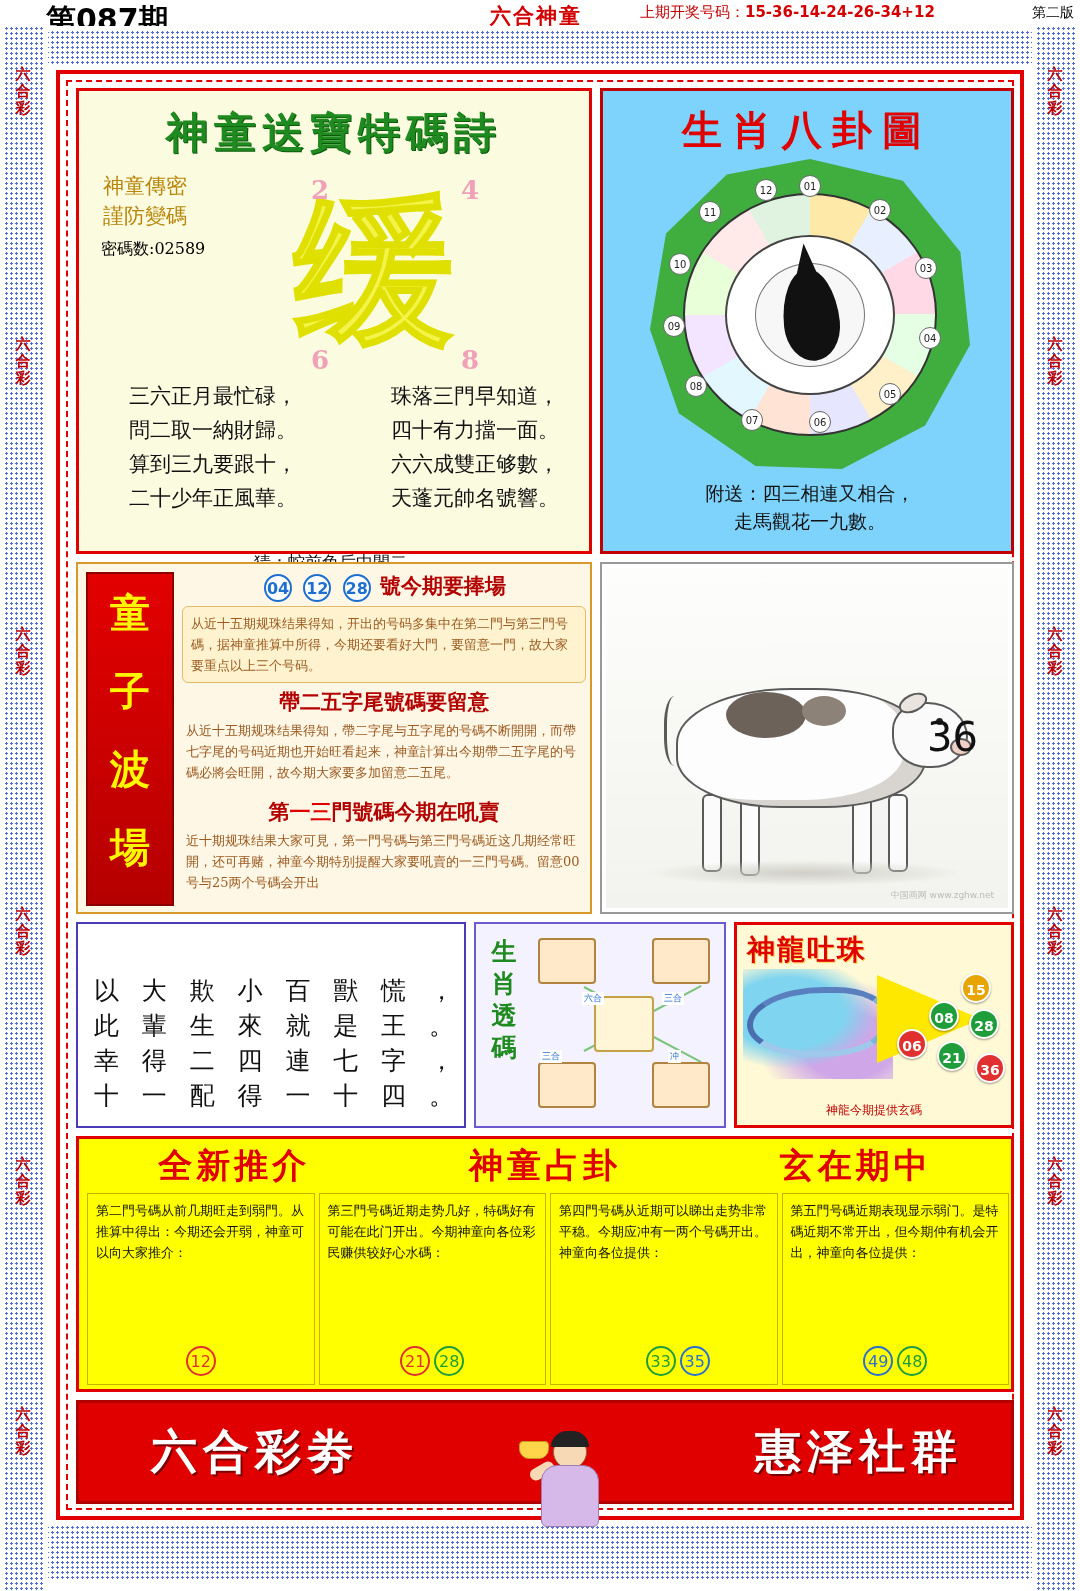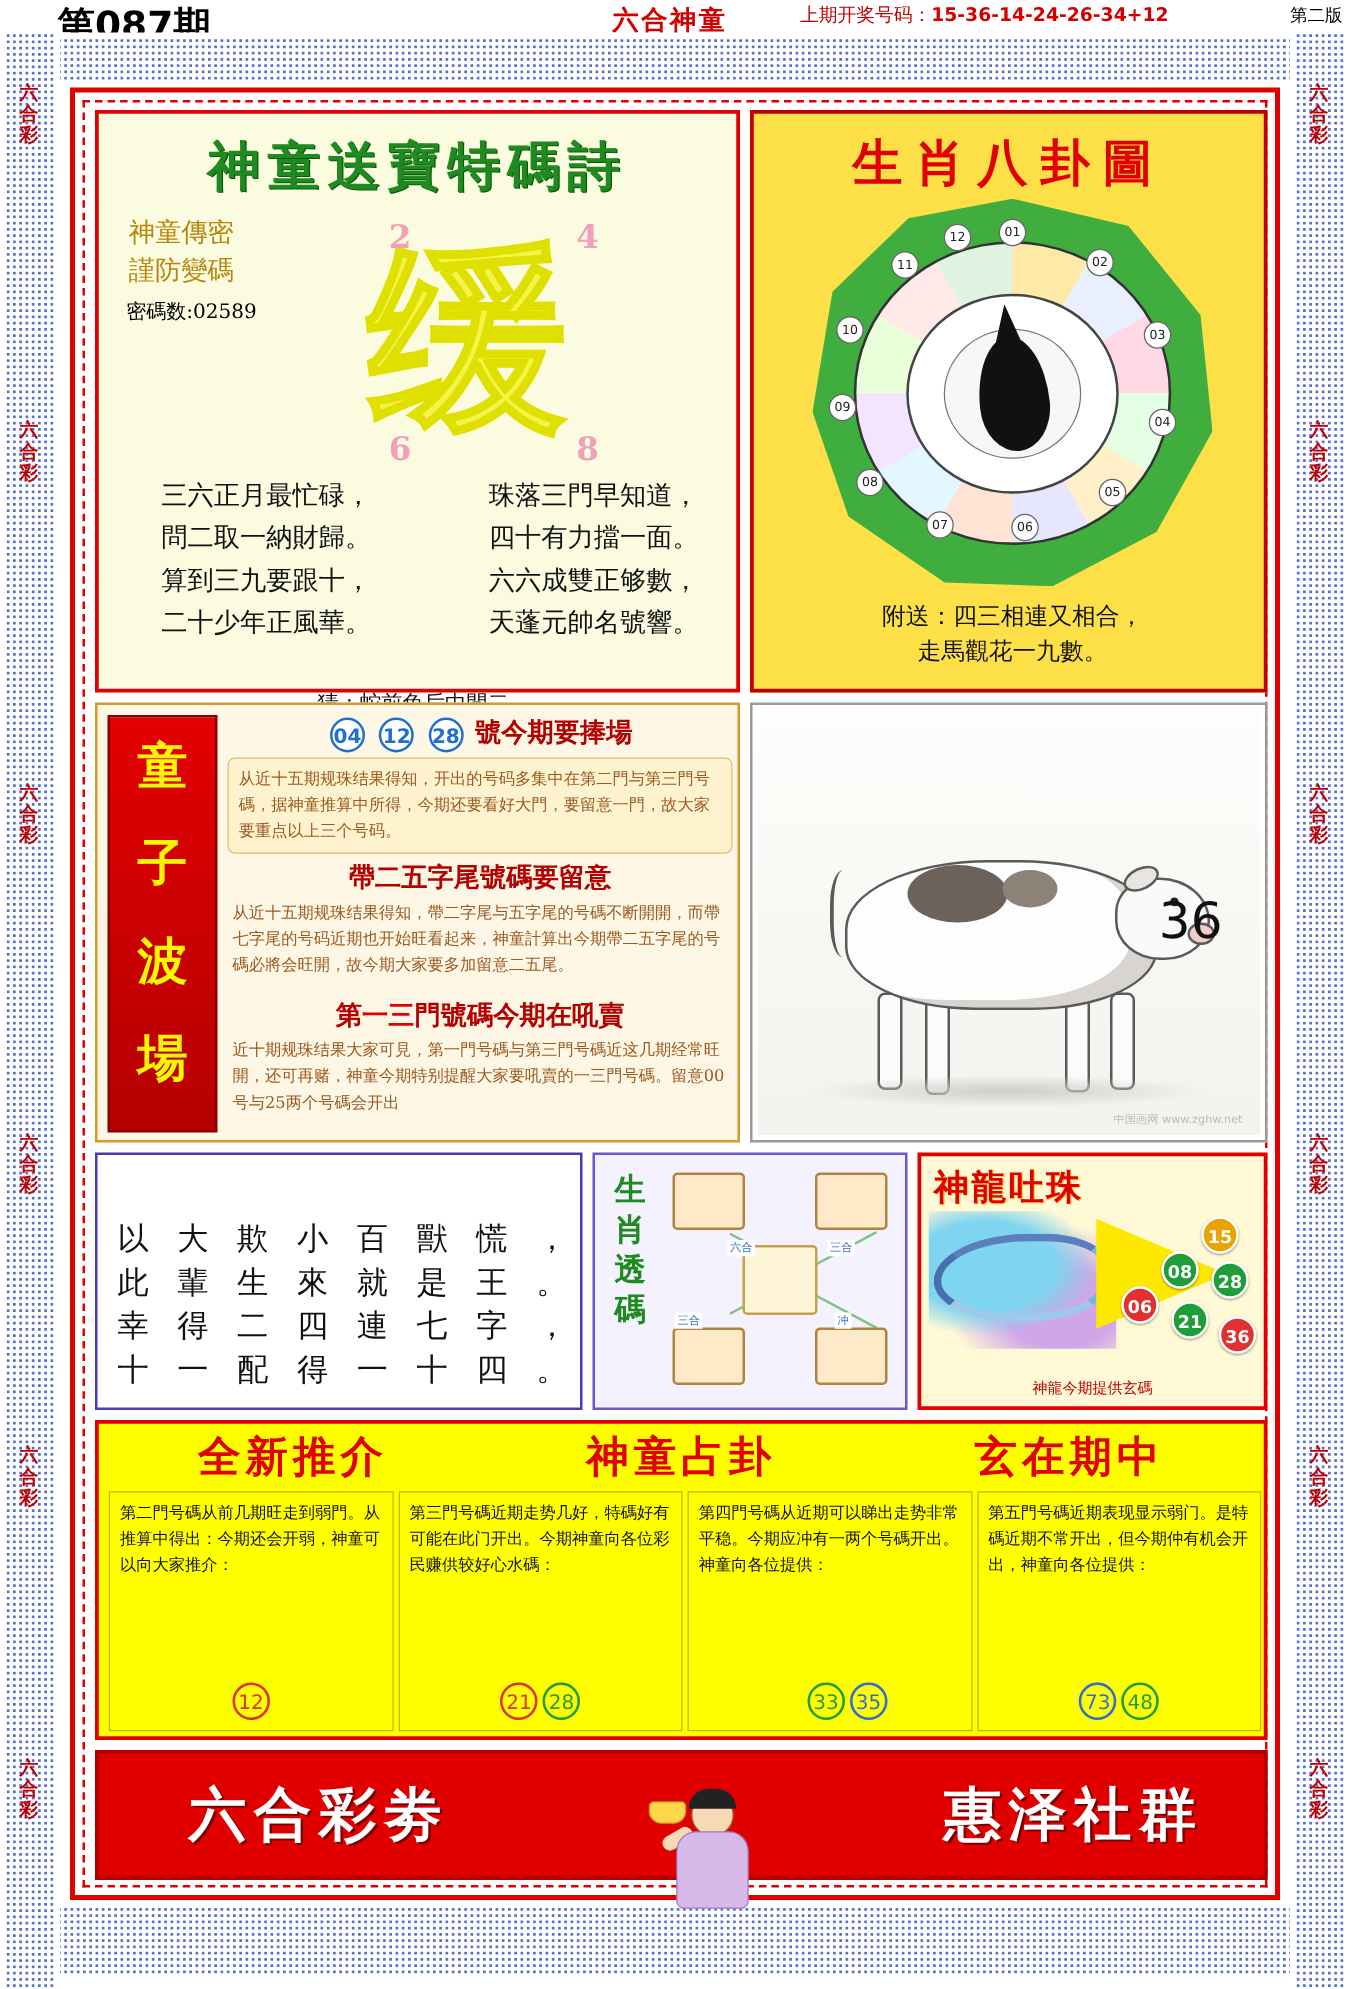--- a/index.html
+++ b/index.html
@@ -132,21 +132,21 @@
   }
   .guess2 {
     position:absolute; left:40px; top:460px; width:440px;
     text-align:center; font-size:17px; color:#111;
     font-family:"DejaVu Serif", serif;
   }
 
   
   .panelB {
     left:532px; top:6px; width:414px; height:466px;
-    background:#fde047; border:3px solid #c00000;
+    background:#7dd3fc; border:3px solid #c00000;
   }
   .panelB h2 {
     margin:0; padding:12px 0 0 0; text-align:center;
     font-size:40px; font-weight:bold; color:#e00000;
     letter-spacing:10px; font-family:"DejaVu Serif", serif;
   }
   .bagua-wrap { position:absolute; left:30px; top:68px; width:354px; height:310px; }
   .bagua-poly {
     position:absolute; left:17px; top:0px; width:320px; height:310px;
     background:#3fae3f;
@@ -476,21 +476,21 @@
       <div class="zodiac-dot" style="left:166px;top:16px;">01</div>
       <div class="zodiac-dot" style="left:236px;top:40px;">02</div>
       <div class="zodiac-dot" style="left:282px;top:98px;">03</div>
       <div class="zodiac-dot" style="left:286px;top:168px;">04</div>
       <div class="zodiac-dot" style="left:246px;top:224px;">05</div>
       <div class="zodiac-dot" style="left:176px;top:252px;">06</div>
       <div class="zodiac-dot" style="left:108px;top:250px;">07</div>
       <div class="zodiac-dot" style="left:52px;top:216px;">08</div>
       <div class="zodiac-dot" style="left:30px;top:156px;">09</div>
       <div class="zodiac-dot" style="left:36px;top:94px;">10</div>
-      <div class="zodiac-dot" style="left:80px;top:42px;">11</div>
+      <div class="zodiac-dot" style="left:66px;top:42px;">11</div>
       <div class="zodiac-dot" style="left:122px;top:20px;">12</div>
     </div>
     <div class="bagua-note">
       <div>附送：四三相連又相合，</div>
       <div>走馬觀花一九數。</div>
     </div>
   </div>
 
   <div class="panel panelC">
     <div class="tongzi">童<br>子<br>波<br>場</div>
@@ -647,21 +647,21 @@
         <div class="h-text">第四門号碼从近期可以睇出走势非常平稳。今期应冲有一两个号碼开出。神童向各位提供：</div>
         <div class="h-balls">
           <div class="h-ball" style="border-color:#1f9d3a;color:#1f9d3a;margin-left:28px;">33</div>
           <div class="h-ball" style="border-color:#2b6fd0;color:#2b6fd0;">35</div>
         </div>
       </div>
 
       <div class="h-col">
         <div class="h-text">第五門号碼近期表现显示弱门。是特碼近期不常开出，但今期仲有机会开出，神童向各位提供：</div>
         <div class="h-balls">
-          <div class="h-ball" style="border-color:#2b6fd0;color:#2b6fd0;">73</div>
+          <div class="h-ball" style="border-color:#2b6fd0;color:#2b6fd0;">49</div>
           <div class="h-ball" style="border-color:#1f9d3a;color:#1f9d3a;">48</div>
         </div>
       </div>
 
     </div>
   </div>
 
   <div class="panel panelI">
     <div class="i-left">六合彩劵</div>
     <div class="boy">

